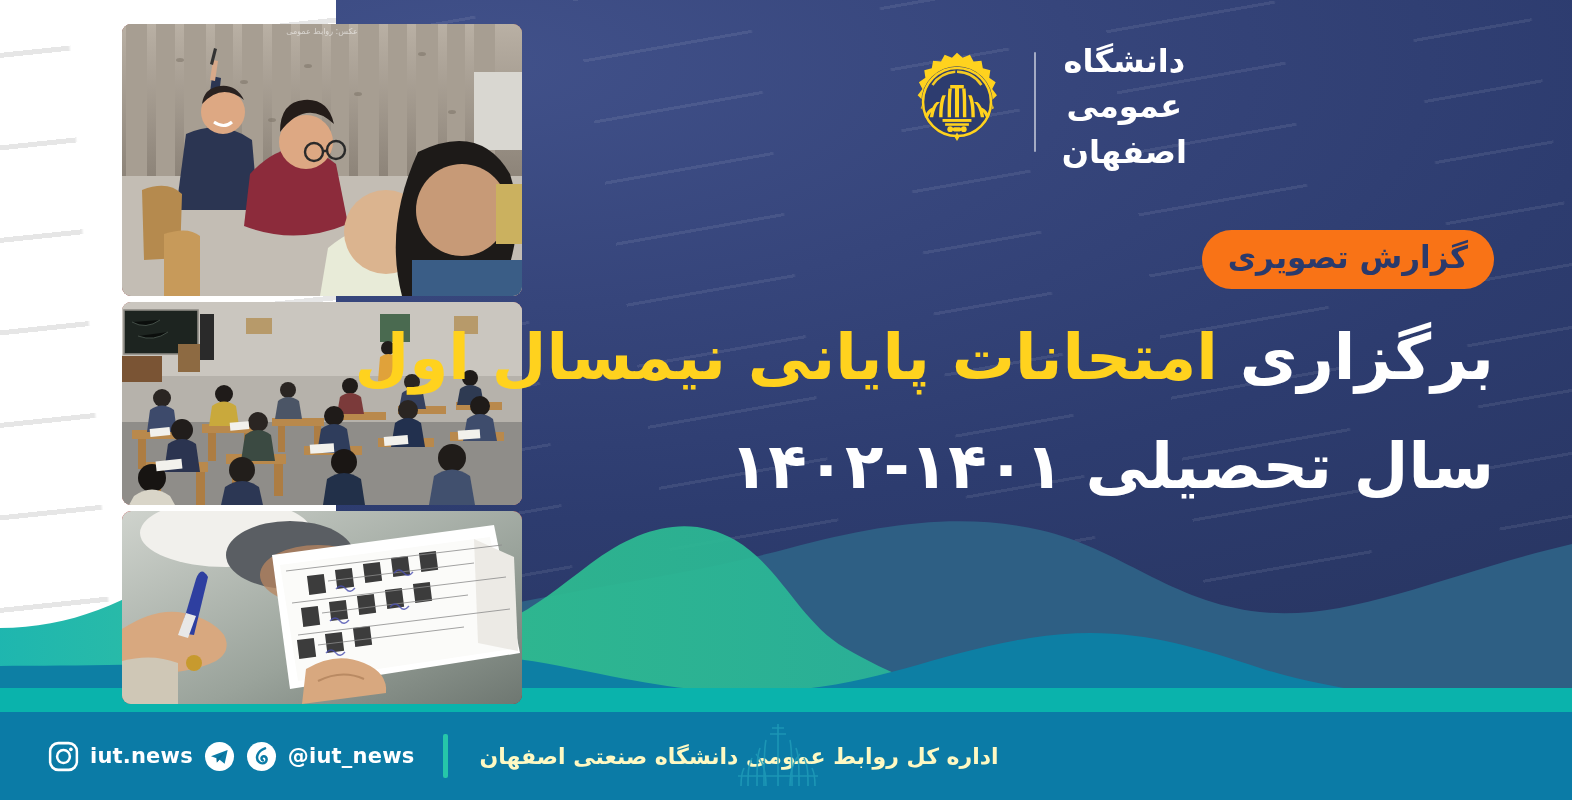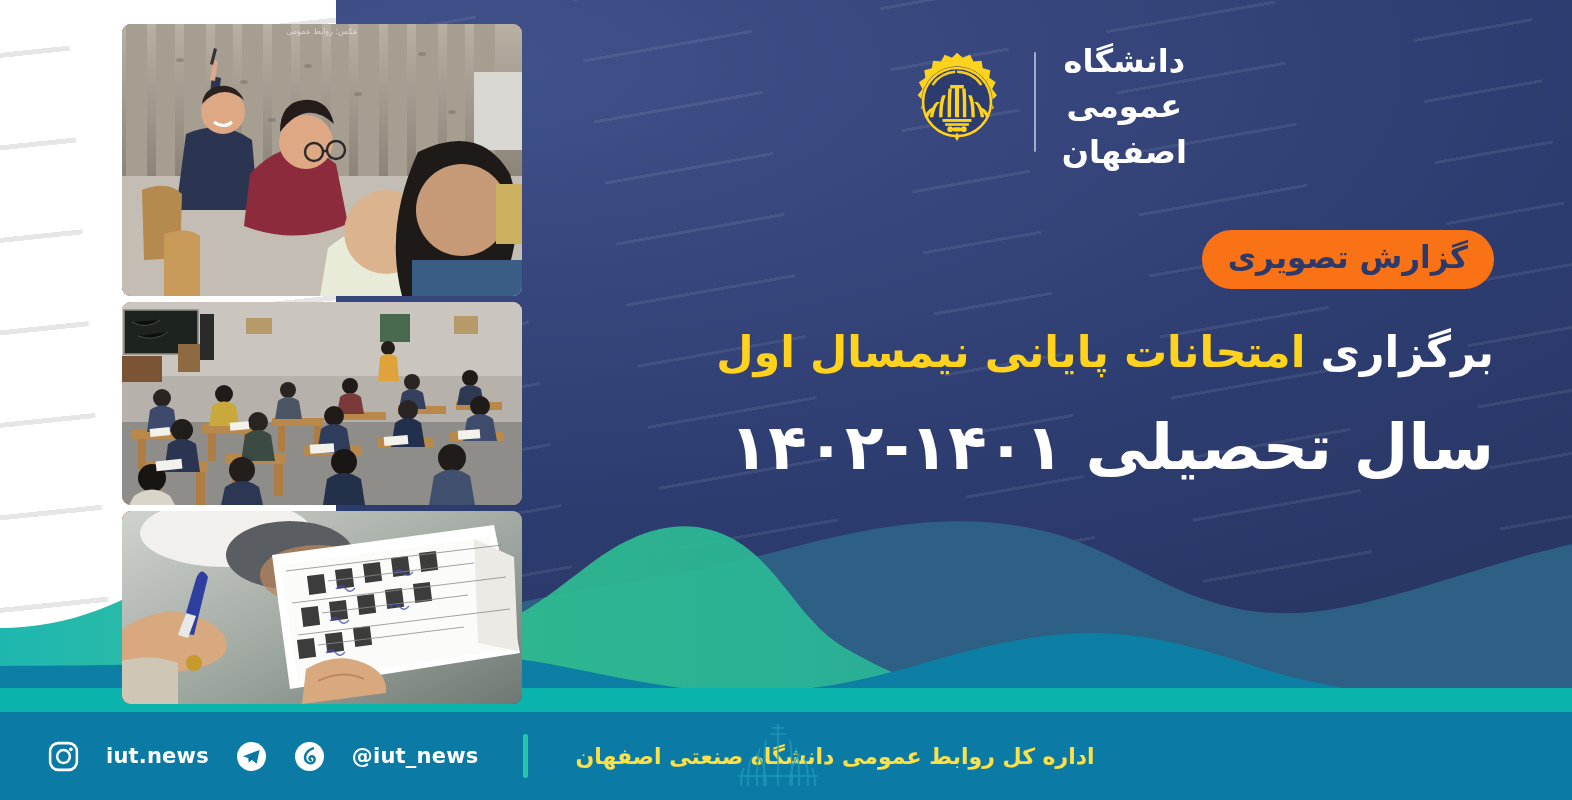--- a/index.html
+++ b/index.html
@@ -73,34 +73,34 @@
     position:absolute; left:0; right:0; bottom:0;
     height:88px; background:#0b7ba6;
     display:flex; align-items:center;
     direction:ltr;
   }
   .footer-watermark {
     position:absolute; left:730px; bottom:8px;
     width:96px; height:74px; opacity:.85;
   }
   .footer-left {
-    display:flex; align-items:center; gap:27px;
+    display:flex; align-items:center; gap:11px;
     margin-left:48px;
   }
   .social-handle {
     color:#ffffff; font-size:21px; font-weight:bold;
     letter-spacing:.2px; white-space:nowrap;
   }
   .social-icon { width:31px; height:31px; flex:0 0 auto; }
   .footer-divider {
     width:5px; height:44px; background:#26c6a9;
     margin:0 20px 0 18px; border-radius:2px;
   }
   .footer-org {
-    color:#fde047; font-size:22px; font-weight:bold;
+    color:#fef9c3; font-size:22px; font-weight:bold;
     direction:rtl; white-space:nowrap;
   }
 
   
   .photos {
     position:absolute; left:122px; top:24px;
     width:400px; height:680px;
     display:flex; flex-direction:column; gap:6px;
   }
   .photo {
@@ -143,23 +143,22 @@
     direction:rtl; white-space:nowrap;
     line-height:1.18;
   }
 
   
   .headline {
     position:absolute; right:78px; top:318px;
     width:930px; direction:rtl; text-align:right;
   }
   .headline-line1 {
-    font-size:43px; font-weight:bold; line-height:1.28;
+    font-size:63px; font-weight:bold; line-height:1.28;
     white-space:nowrap;
-    margin-top:7px;
   }
   .hl-white { color:#ffffff; }
   .hl-yellow { color:#ffd21e; }
   .headline-line2 {
     font-size:63px; font-weight:bold; color:#ffffff;
     line-height:1.28; margin-top:28px;
     white-space:nowrap;
   }
 </style>
 </head>

